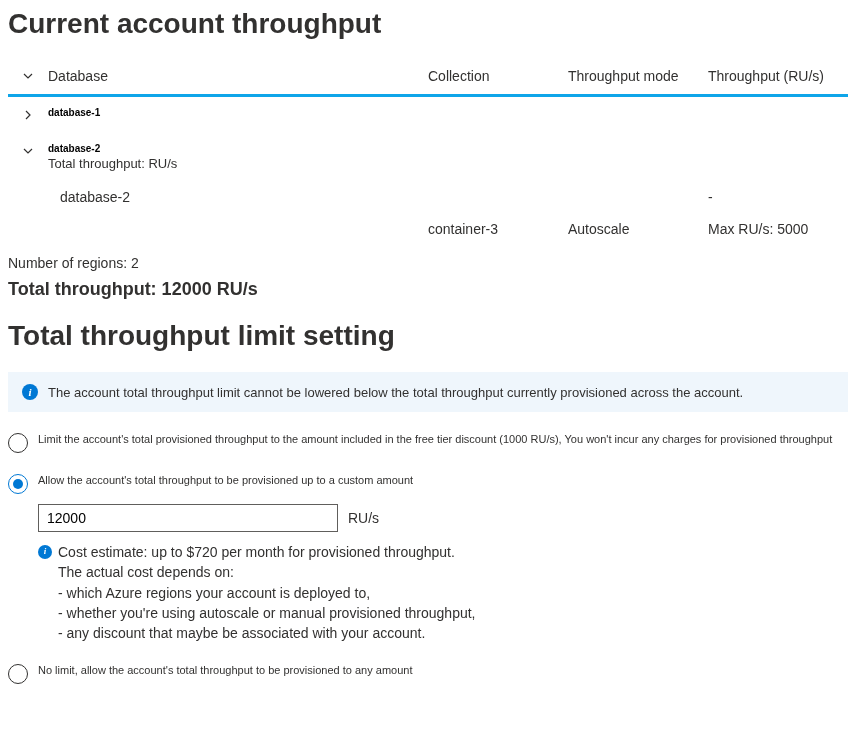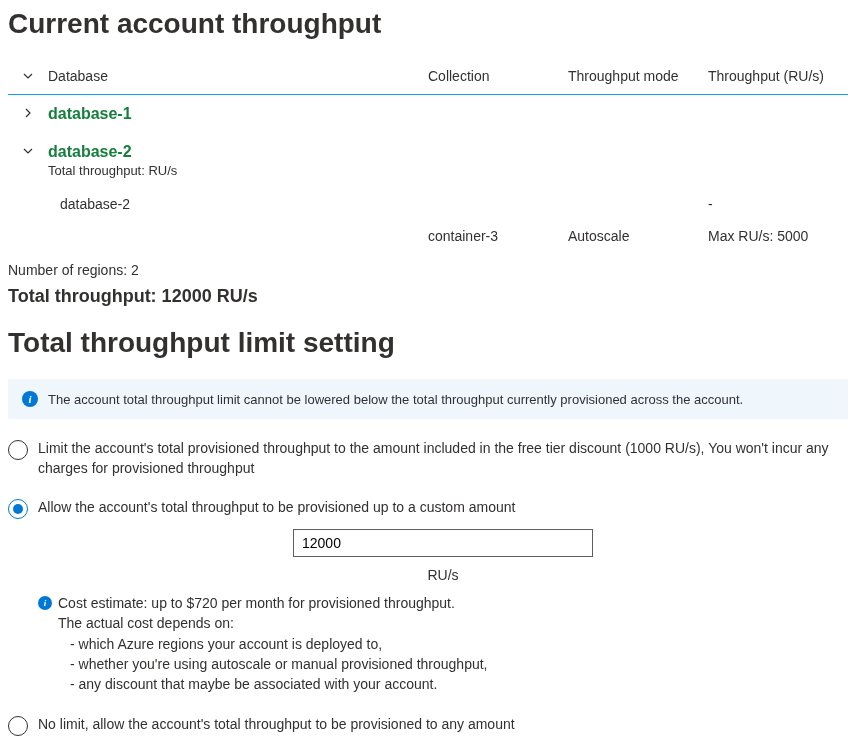--- a/index.html
+++ b/index.html
@@ -21,21 +21,21 @@
       margin-bottom: 20px;
       color: #323130;
     }
     .table-container {
       width: 100%;
     }
     .table-header {
       display: flex;
       align-items: center;
       padding: 8px 0 10px 0;
-      border-bottom: 1px solid #0ea5e9;
+      border-bottom: 3px solid #0ea5e9;
       font-size: 14px;
       font-weight: 400;
       color: #323130;
     }
     .col-expand {
       width: 40px;
       display: flex;
       justify-content: center;
     }
     .col-database {
@@ -50,22 +50,22 @@
     .col-throughput {
       flex: 1;
     }
     .db-row {
       display: flex;
       align-items: flex-start;
       padding: 10px 0;
     }
     .db-name {
       font-weight: 600;
-      font-size: 16px;
-      color: #15803d;
+      font-size: 10px;
+      color: #000000;
     }
     .db-subtext {
       font-size: 13px;
       color: #323130;
       margin-top: 2px;
     }
     .chevron {
       cursor: pointer;
       display: inline-flex;
       align-items: center;
@@ -148,33 +148,32 @@
     }
     .radio.selected::after {
       content: '';
       width: 10px;
       height: 10px;
       border-radius: 50%;
       background: #0078d4;
     }
     .radio-label {
       flex: 1;
-      font-size: 14px;
+      font-size: 11px;
       line-height: 1.4;
     }
     .custom-amount-section {
       margin-left: 30px;
       margin-top: 10px;
     }
     .input-row {
       display: flex;
       align-items: center;
       gap: 10px;
       margin-bottom: 10px;
-      flex-direction: column;
     }
     .throughput-input {
       width: 300px;
       padding: 5px 8px;
       border: 1px solid #605e5c;
       font-size: 14px;
       font-family: inherit;
     }
     .unit-label {
       font-size: 14px;
@@ -183,21 +182,20 @@
       display: flex;
       align-items: flex-start;
       gap: 6px;
       font-size: 14px;
       line-height: 1.45;
     }
     .cost-text {
       flex: 1;
     }
     .cost-indent {
-      margin-left: 12px;
     }
     .link {
       color: #0078d4;
       text-decoration: none;
       cursor: pointer;
     }
     .small-info-icon {
       width: 14px;
       height: 14px;
       border-radius: 50%;

